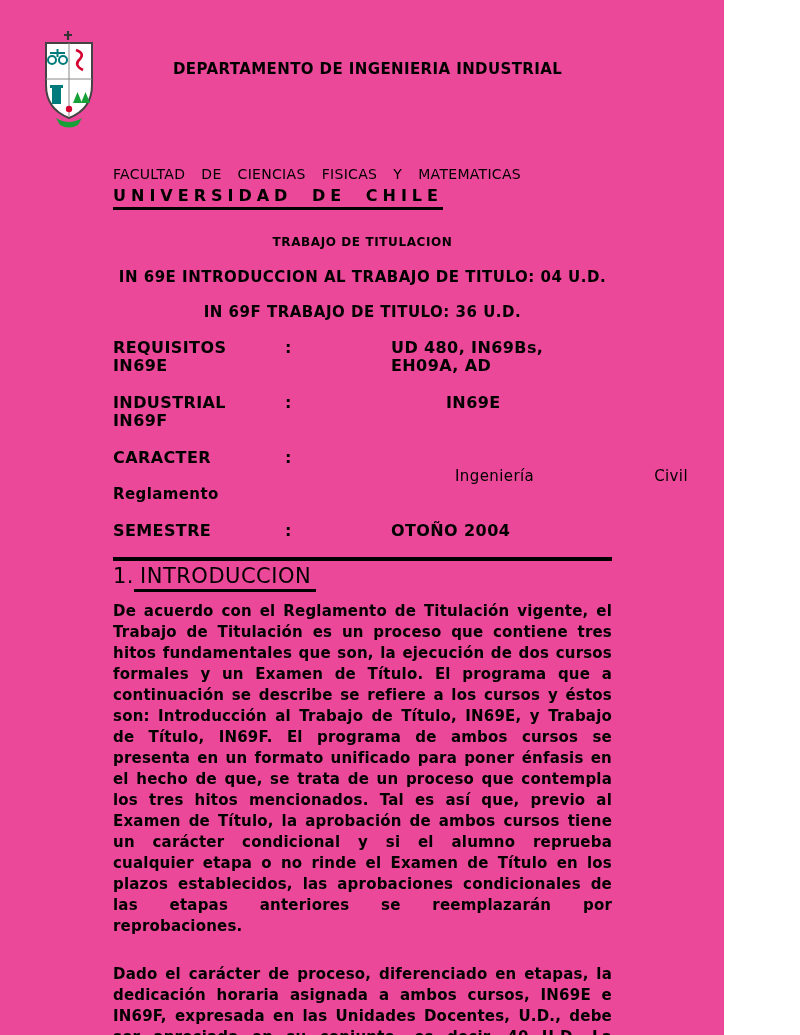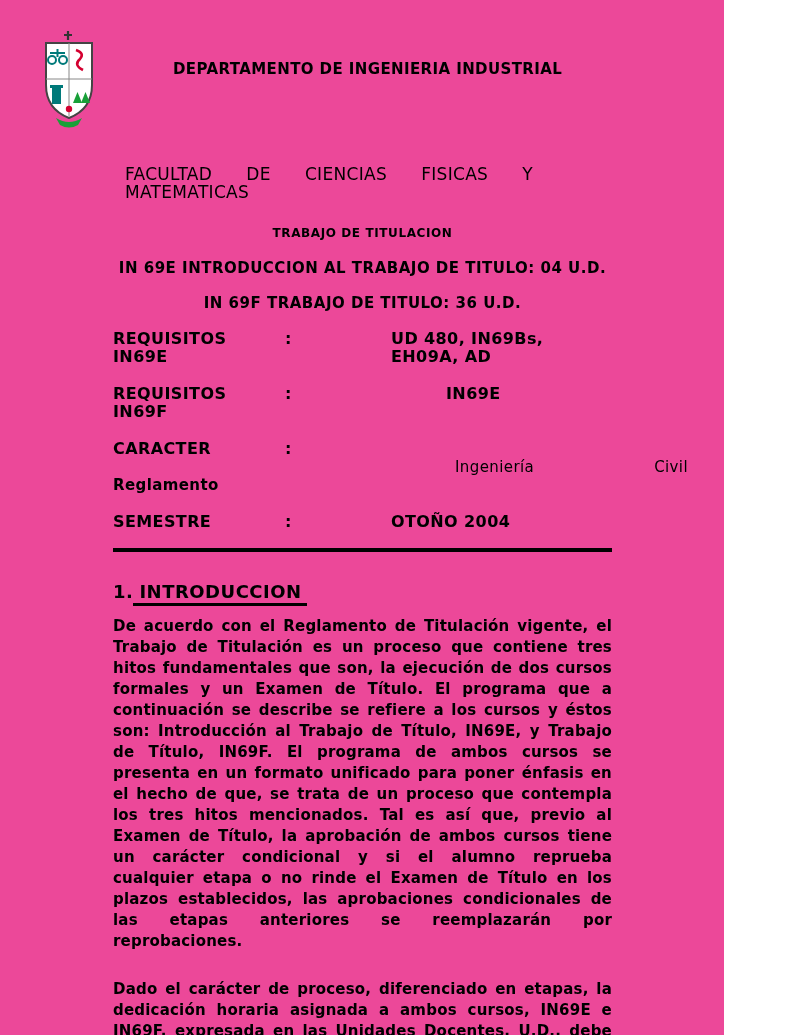--- a/index.html
+++ b/index.html
@@ -25,26 +25,25 @@
   .dept {
     margin: 0 0 0 60px;
     font-size: 15px;
     font-weight: bold;
     letter-spacing: 0.4px;
     line-height: 18px;
   }
   .faculty {
     margin-top: 87px;
     width: 408px;
-    font-size: 17px;
+    font-size: 14px;
     line-height: 18px;
     letter-spacing: 0.3px;
     text-align: justify;
     text-align-last: justify;
-    margin-left: 12px;
   }
   .university {
     display: inline-block;
     margin-top: 3px;
     font-size: 16px;
     font-weight: bold;
     letter-spacing: 5px;
     word-spacing: 9px;
     border-bottom: 3px solid #000;
     padding-bottom: 2px;
@@ -92,23 +91,23 @@
     font-weight: bold;
     line-height: 18px;
     letter-spacing: 0.4px;
   }
   .rule {
     height: 4px;
     background: #000;
     margin-top: 17px;
   }
   .section-heading {
-    margin-top: 30px;
-    font-size: 18px;
-    font-weight: bold;
+    margin-top: 6px;
+    font-size: 21px;
+    font-weight: normal;
     letter-spacing: 0.5px;
     line-height: 19px;
   }
   .section-heading .underlined {
     border-bottom: 3px solid #000;
     padding: 0 5px 1px 6px;
   }
   .body-par {
     margin: 15px 0 0 0;
     font-size: 15px;
@@ -146,33 +145,36 @@
       <path d="M18 88 q13 8 26 0 l-4 7 q-9 5 -18 0 Z" fill="#18a038"></path>
     </svg>
   </div>
 
   <div class="content">
 
     <div class="dept">DEPARTAMENTO DE INGENIERIA INDUSTRIAL</div>
 
     <div class="faculty">FACULTAD DE CIENCIAS FISICAS Y MATEMATICAS</div>
 
+    <div>
+      <span class="university">UNIVERSIDAD DE CHILE</span>
+    </div>
 
     <div class="title-main">TRABAJO DE TITULACION</div>
     <div class="title-sub">IN 69E INTRODUCCION AL TRABAJO DE TITULO: 04 U.D.</div>
     <div class="title-sub">IN 69F TRABAJO DE TITULO: 36 U.D.</div>
 
     <div class="detail-row mt18">
       <span class="d-label">REQUISITOS IN69E</span>
       <span class="d-colon">:</span>
       <span class="d-value">UD 480, IN69Bs, EH09A, AD</span>
     </div>
 
     <div class="detail-row mt19">
-      <span class="d-label">REQUISITOS IN69F</span>
+      <span class="d-label">INDUSTRIAL IN69F</span>
       <span class="d-colon">:</span>
       <span class="d-value indent">IN69E</span>
     </div>
 
     <div class="detail-row mt19">
       <span class="d-label">CARACTER</span>
       <span class="d-colon">:</span>
     </div>
     <div class="caracter-line2">Ingeniería Civil</div>
     <div class="caracter-line3">Reglamento</div>

